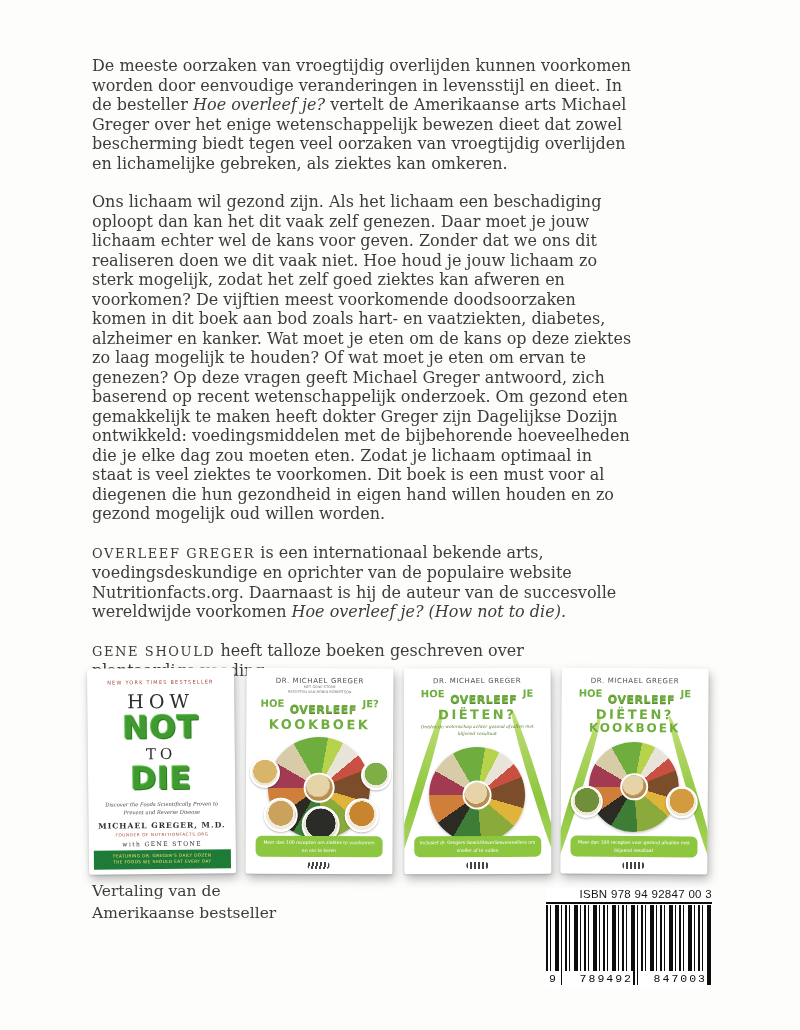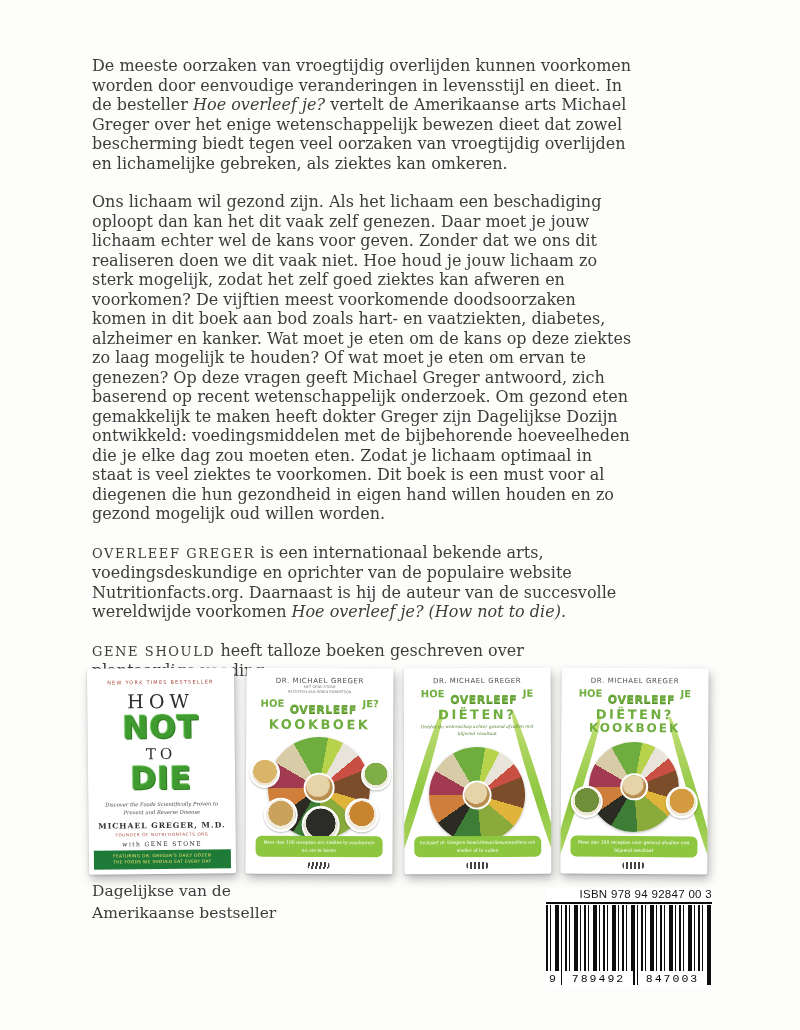--- a/index.html
+++ b/index.html
@@ -71,21 +71,21 @@
   .isbn{font-family:"Liberation Sans",sans-serif;font-size:11.5px;color:#161616;
         text-align:right;letter-spacing:.3px;padding-bottom:2px;border-bottom:2.5px solid #0d0d0d;}
   .bars{height:80px;margin-top:1px;
     background:repeating-linear-gradient(90deg,
       #0d0d0d 0 2px,#fff 2px 4px,#0d0d0d 4px 5px,#fff 5px 9px,#0d0d0d 9px 13px,
       #fff 13px 15px,#0d0d0d 15px 16px,#fff 16px 19px);}
   .digits{position:relative;margin-top:-14px;height:15px;display:flex;align-items:flex-end;
     font-family:"Liberation Mono",monospace;font-size:11.5px;color:#0d0d0d;}
   .digits .white{background:#fff;height:15px;line-height:15px;text-align:center;}
   .digits .d0{width:13px;}
-  .digits .grp{flex:1;letter-spacing:2px;}
+  .digits .grp{flex:1;letter-spacing:2px;text-align:right;}
   .digits .guard{width:5px;height:9px;}
 </style>
 </head>
 <body>
 
 <div class="copy">
   <p><span>De meeste oorzaken van vroegtijdig overlijden kunnen voorkomen worden door eenvoudige veranderingen in levensstijl en dieet. In de besteller </span><span class="ital">Hoe overleef je?</span><span> vertelt de Amerikaanse arts Michael Greger over het enige wetenschappelijk bewezen dieet dat zowel bescherming biedt tegen veel oorzaken van vroegtijdig overlijden en lichamelijke gebreken, als ziektes kan omkeren.</span></p>
   <p><span>Ons lichaam wil gezond zijn. Als het lichaam een beschadiging oploopt dan kan het dit vaak zelf genezen. Daar moet je jouw lichaam echter wel de kans voor geven. Zonder dat we ons dit realiseren doen we dit vaak niet. Hoe houd je jouw lichaam zo sterk mogelijk, zodat het zelf goed ziektes kan afweren en voorkomen? De vijftien meest voorkomende doodsoorzaken komen in dit boek aan bod zoals hart- en vaatziekten, diabetes, alzheimer en kanker. Wat moet je eten om de kans op deze ziektes zo laag mogelijk te houden? Of wat moet je eten om ervan te genezen? Op deze vragen geeft Michael Greger antwoord, zich baserend op recent wetenschappelijk onderzoek. Om gezond eten gemakkelijk te maken heeft dokter Greger zijn Dagelijkse Dozijn ontwikkeld: voedingsmiddelen met de bijbehorende hoeveelheden die je elke dag zou moeten eten. Zodat je lichaam optimaal in staat is veel ziektes te voorkomen. Dit boek is een must voor al diegenen die hun gezondheid in eigen hand willen houden en zo gezond mogelijk oud willen worden.</span></p>
   <p><span class="smallcaps">OVERLEEF GREGER</span><span> is een internationaal bekende arts, voedingsdeskundige en oprichter van de populaire website Nutritionfacts.org. Daarnaast is hij de auteur van de succesvolle wereldwijde voorkomen </span><span class="ital">Hoe overleef je?</span><span class="ital"> (How not to die).</span></p>
   <p><span class="smallcaps">GENE SHOULD</span><span> heeft talloze boeken geschreven over plantaardige voeding.</span></p>
@@ -158,21 +158,21 @@
     </div>
     <div class="wheel" style="width:90px;height:90px;margin-top:8px;"></div>
     <div class="plate" style="left:10px;top:118px;width:28px;height:28px;background:radial-gradient(circle at 50% 45%, #6f8f3a 0 58%, #efe9da 59%);"></div>
     <div class="plate" style="right:10px;top:118px;width:28px;height:28px;background:radial-gradient(circle at 50% 45%, #d49a3f 0 58%, #efe9da 59%);"></div>
     <div class="d-band">Meer dan 100 recepten voor gezond afvallen met blijvend resultaat</div>
     <div class="pub-logo"></div>
   </div>
 </div>
 
 <div class="caption">
-  <div>Dagelijkse van de</div>
+  <div>Vertaling van de</div>
   <div>Amerikaanse bestseller</div>
 </div>
 
 <div class="barcode">
   <div class="isbn">ISBN 978 94 92847 00 3</div>
   <div class="bars"></div>
   <div class="digits">
     <span class="white d0">9</span>
     <span class="guard"></span>
     <span class="white grp">789492</span>

